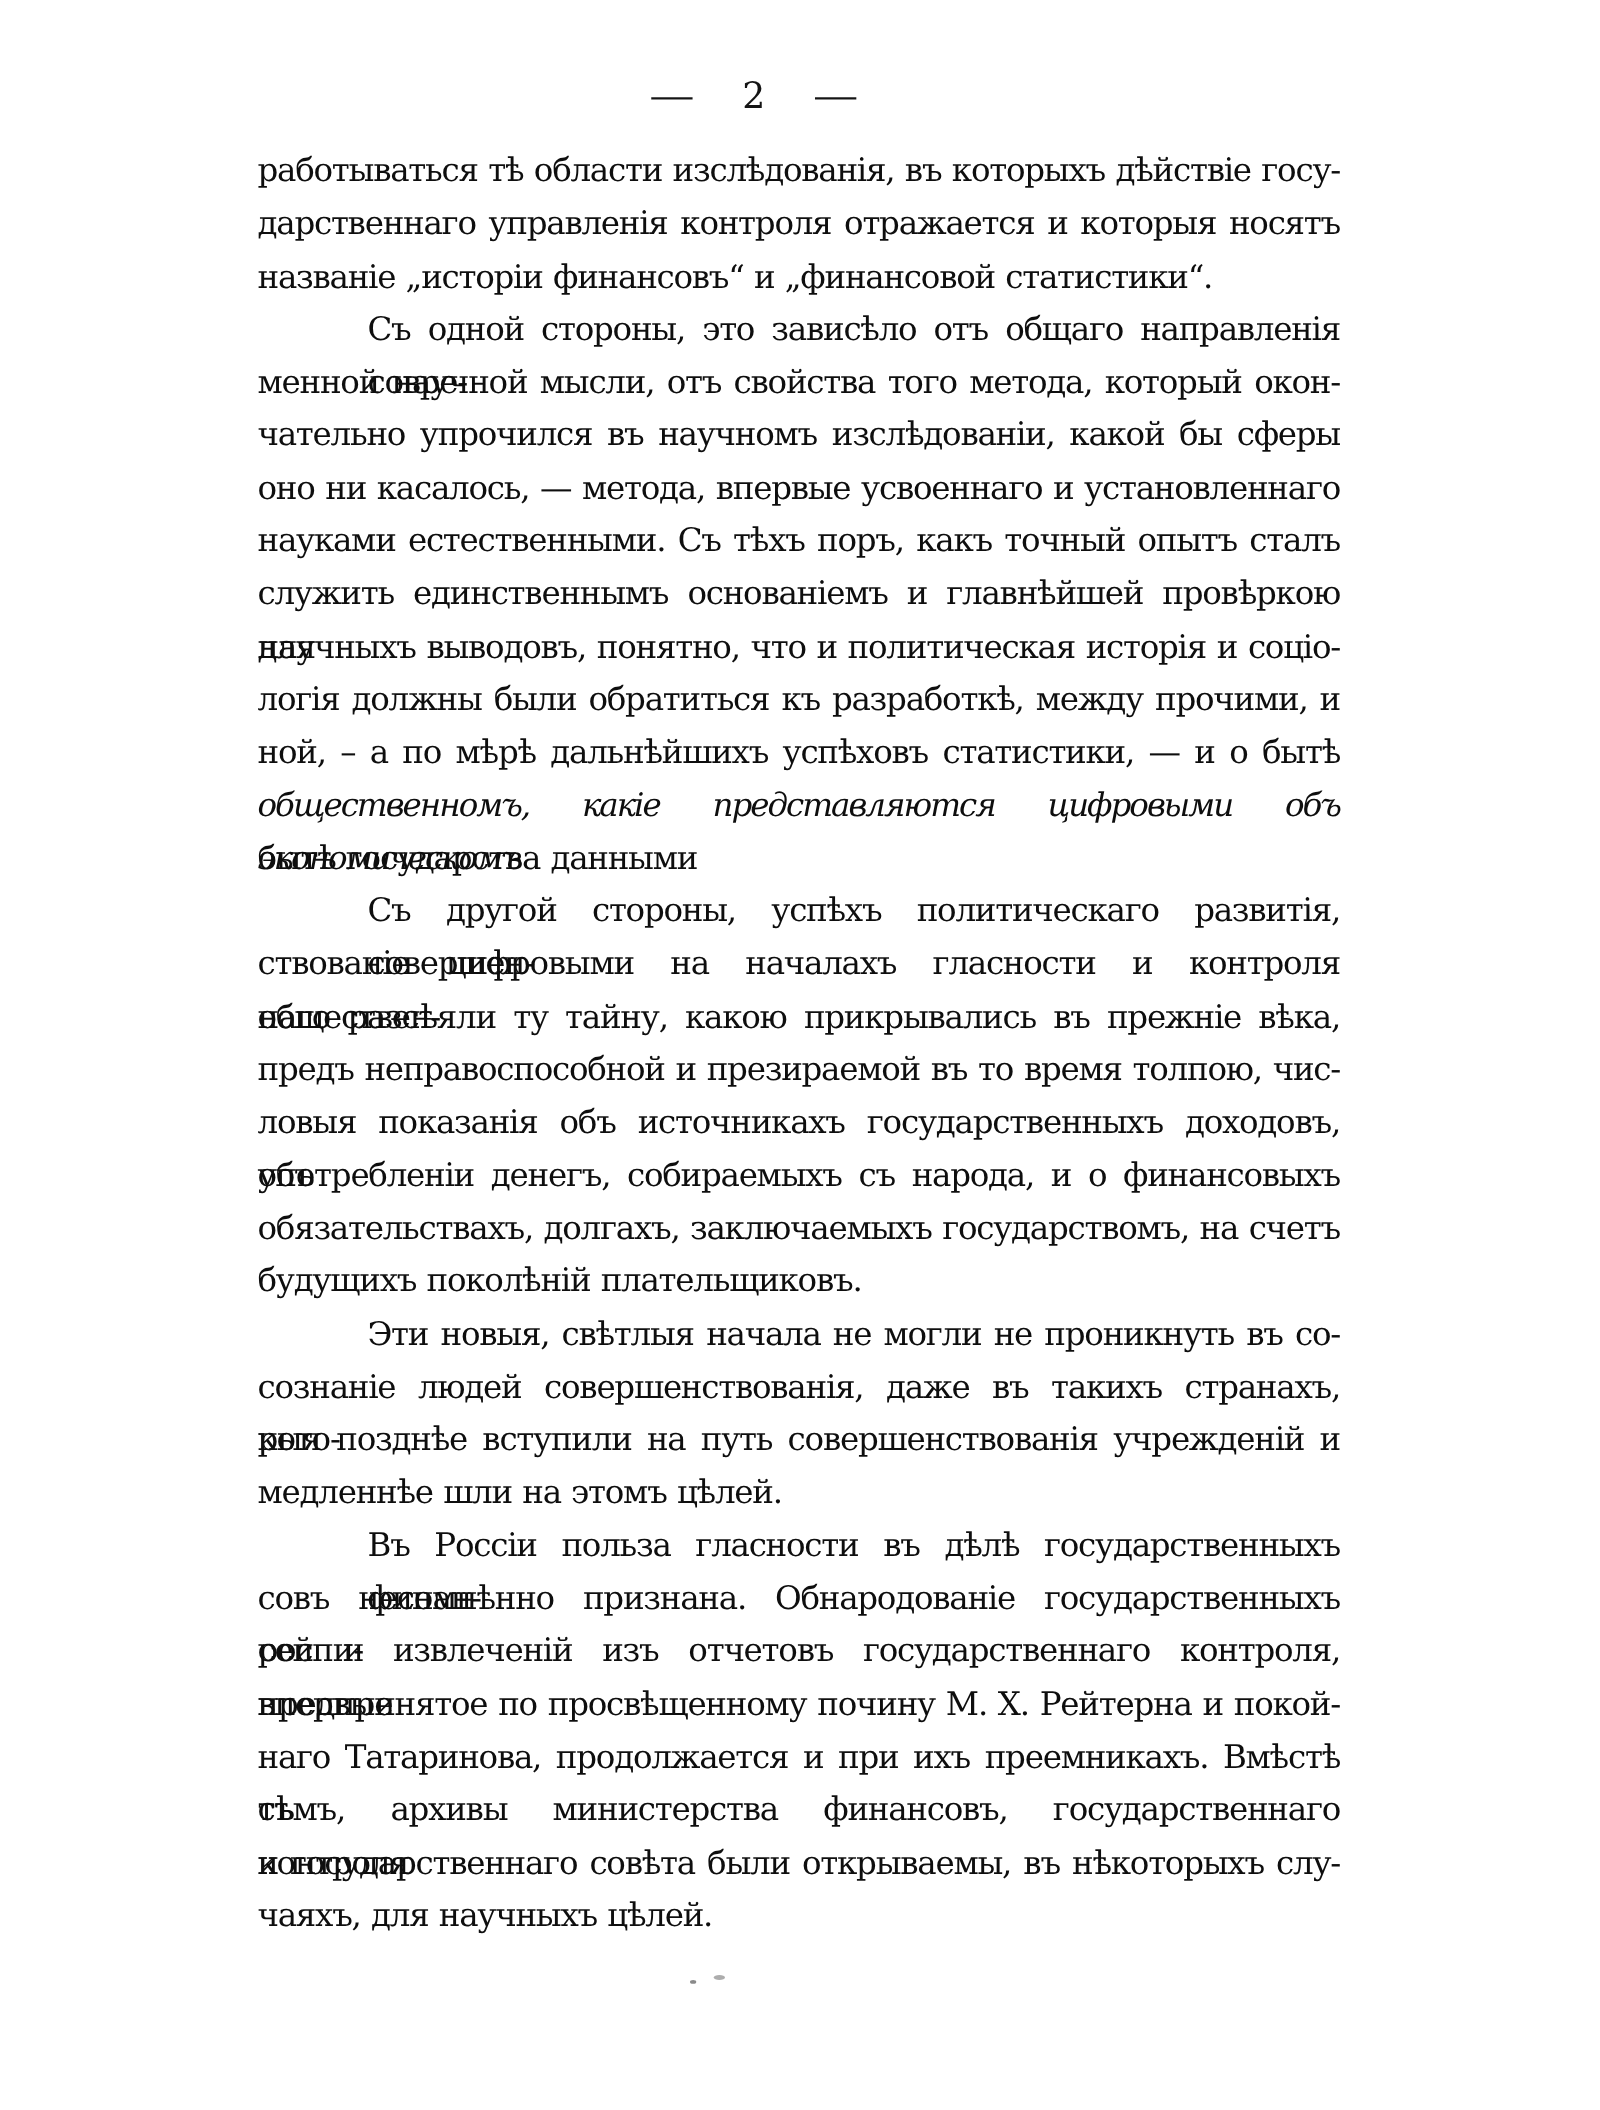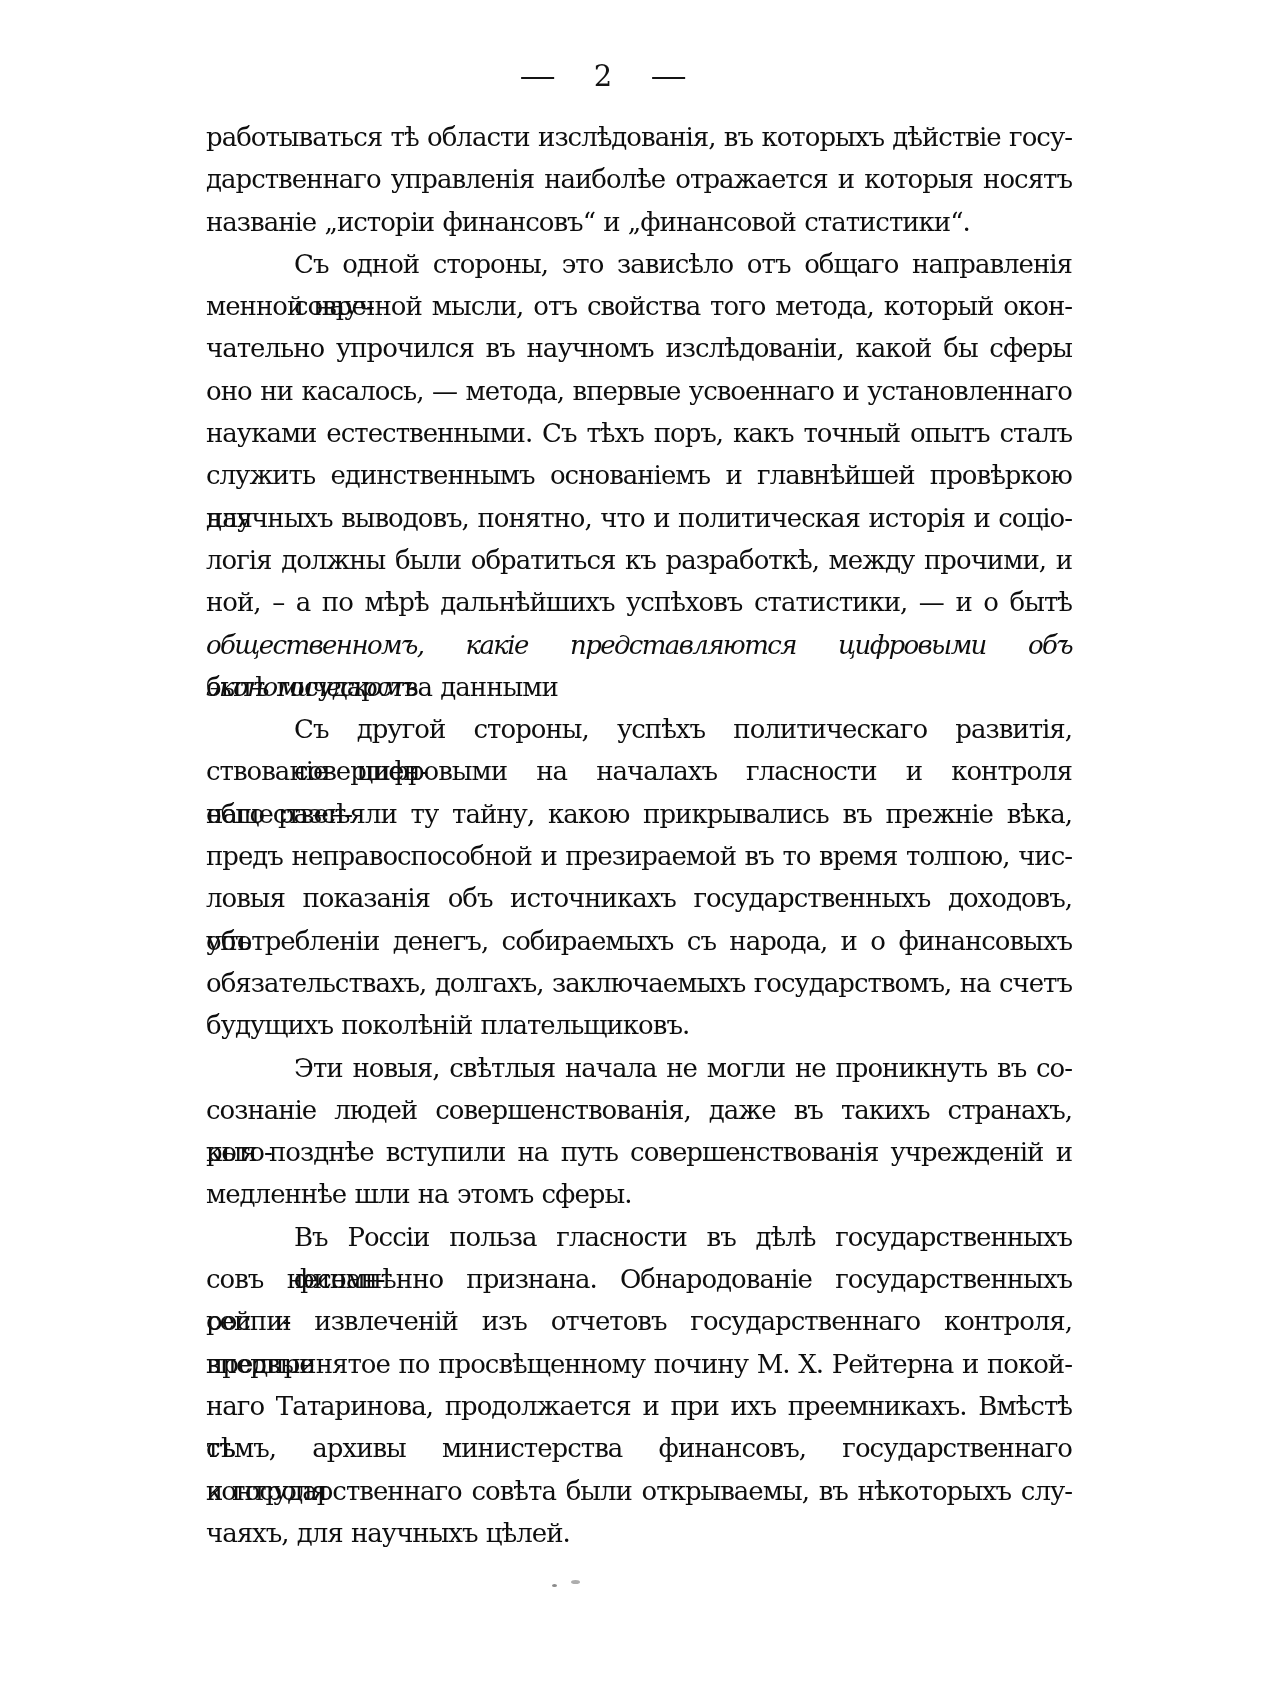--- a/index.html
+++ b/index.html
@@ -87,21 +87,21 @@
   <div class="page-number">
     <span class="dash">—</span>
     <span class="num">2</span>
     <span class="dash">—</span>
   </div>
 
   <div class="text-block">
 
     <div class="para">
       <div class="line">работываться тѣ области изслѣдованія, въ которыхъ дѣйствіе госу-</div>
-      <div class="line">дарственнаго управленія наиболѣе отражается и которыя носятъ</div>
+      <div class="line">дарственнаго управленія контроля отражается и которыя носятъ</div>
       <div class="line end">названіе „исторіи финансовъ“ и „финансовой статистики“.</div>
     </div>
 
     <div class="para">
       <div class="line indent">Съ одной стороны, это зависѣло отъ общаго направленія совре-</div>
       <div class="line">менной научной мысли, отъ свойства того метода, который окон-</div>
       <div class="line">чательно упрочился въ научномъ изслѣдованіи, какой бы сферы</div>
       <div class="line">оно ни касалось, — метода, впервые усвоеннаго и установленнаго</div>
       <div class="line">науками естественными. Съ тѣхъ поръ, какъ точный опытъ сталъ</div>
       <div class="line">служить единственнымъ основаніемъ и главнѣйшей провѣркою для</div>
@@ -120,21 +120,21 @@
       <div class="line">ловыя показанія объ источникахъ государственныхъ доходовъ, объ</div>
       <div class="line">употребленіи денегъ, собираемыхъ съ народа, и о финансовыхъ</div>
       <div class="line">обязательствахъ, долгахъ, заключаемыхъ государствомъ, на счетъ</div>
       <div class="line end">будущихъ поколѣній плательщиковъ.</div>
     </div>
 
     <div class="para">
       <div class="line indent">Эти новыя, свѣтлыя начала не могли не проникнуть въ со-</div>
       <div class="line">сознаніе людей совершенствованія, даже въ такихъ странахъ, кото-</div>
       <div class="line">рыя позднѣе вступили на путь совершенствованія учрежденій и</div>
-      <div class="line end">медленнѣе шли на этомъ сферы.</div>
+      <div class="line end">медленнѣе шли на этомъ цѣлей.</div>
     </div>
 
     <div class="para">
       <div class="line indent">Въ Россіи польза гласности въ дѣлѣ государственныхъ финан-</div>
       <div class="line">совъ несомнѣнно признана. Обнародованіе государственныхъ роспи-</div>
       <div class="line">сей и извлеченій изъ отчетовъ государственнаго контроля, впервые</div>
       <div class="line">предпринятое по просвѣщенному почину М. Х. Рейтерна и покой-</div>
       <div class="line">наго Татаринова, продолжается и при ихъ преемникахъ. Вмѣстѣ съ</div>
       <div class="line">тѣмъ, архивы министерства финансовъ, государственнаго контроля</div>
       <div class="line">и государственнаго совѣта были открываемы, въ нѣкоторыхъ слу-</div>

